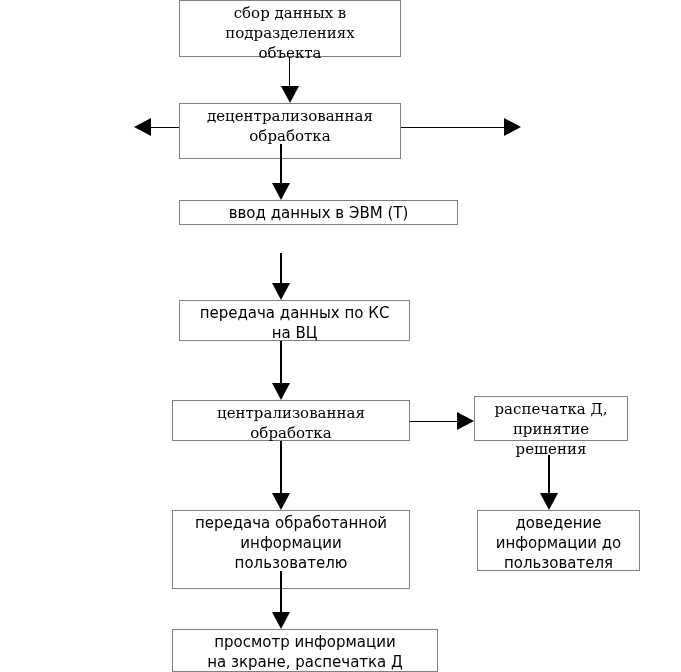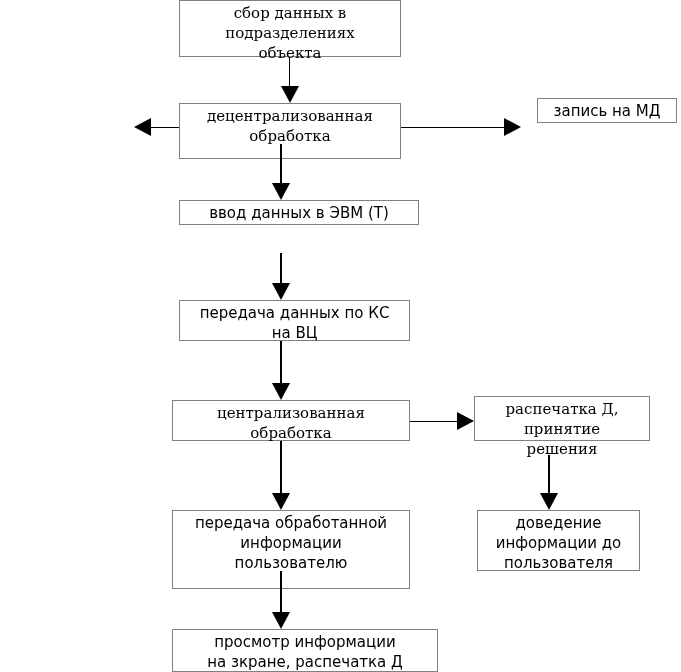--- a/index.html
+++ b/index.html
@@ -86,39 +86,36 @@
 подразделениях
 объекта</div>
   </div>
 
 
   <div class="node serif" style="left:179px; top:103px; width:222px; height:56px;">
     <div class="txt">децентрализованная
 обработка</div>
   </div>
 
-  <div class="node" style="left:537px; top:98px; width:140px; height:25px; line-height:21px;">
-    <div class="txt">запись на МД</div>
-  </div>
 
-  <div class="node" style="left:179px; top:200px; width:240px; height:25px; line-height:21px;">
+  <div class="node" style="left:179px; top:200px; width:279px; height:25px; line-height:21px;">
     <div class="txt">ввод данных в ЭВМ (Т)</div>
   </div>
 
   <div class="node" style="left:179px; top:300px; width:231px; height:41px;">
     <div class="txt">передача данных по КС
 на ВЦ</div>
   </div>
 
   <div class="node serif" style="left:172px; top:400px; width:238px; height:41px;">
     <div class="txt">централизованная
 обработка</div>
   </div>
 
-  <div class="node serif overflow" style="left:474px; top:396px; width:176px; height:45px;">
+  <div class="node serif overflow" style="left:474px; top:396px; width:154px; height:45px;">
     <div class="txt">распечатка Д,
 принятие
 решения</div>
   </div>
 
   <div class="node" style="left:172px; top:510px; width:238px; height:79px;">
     <div class="txt">передача обработанной
 информации
 пользователю</div>
   </div>

